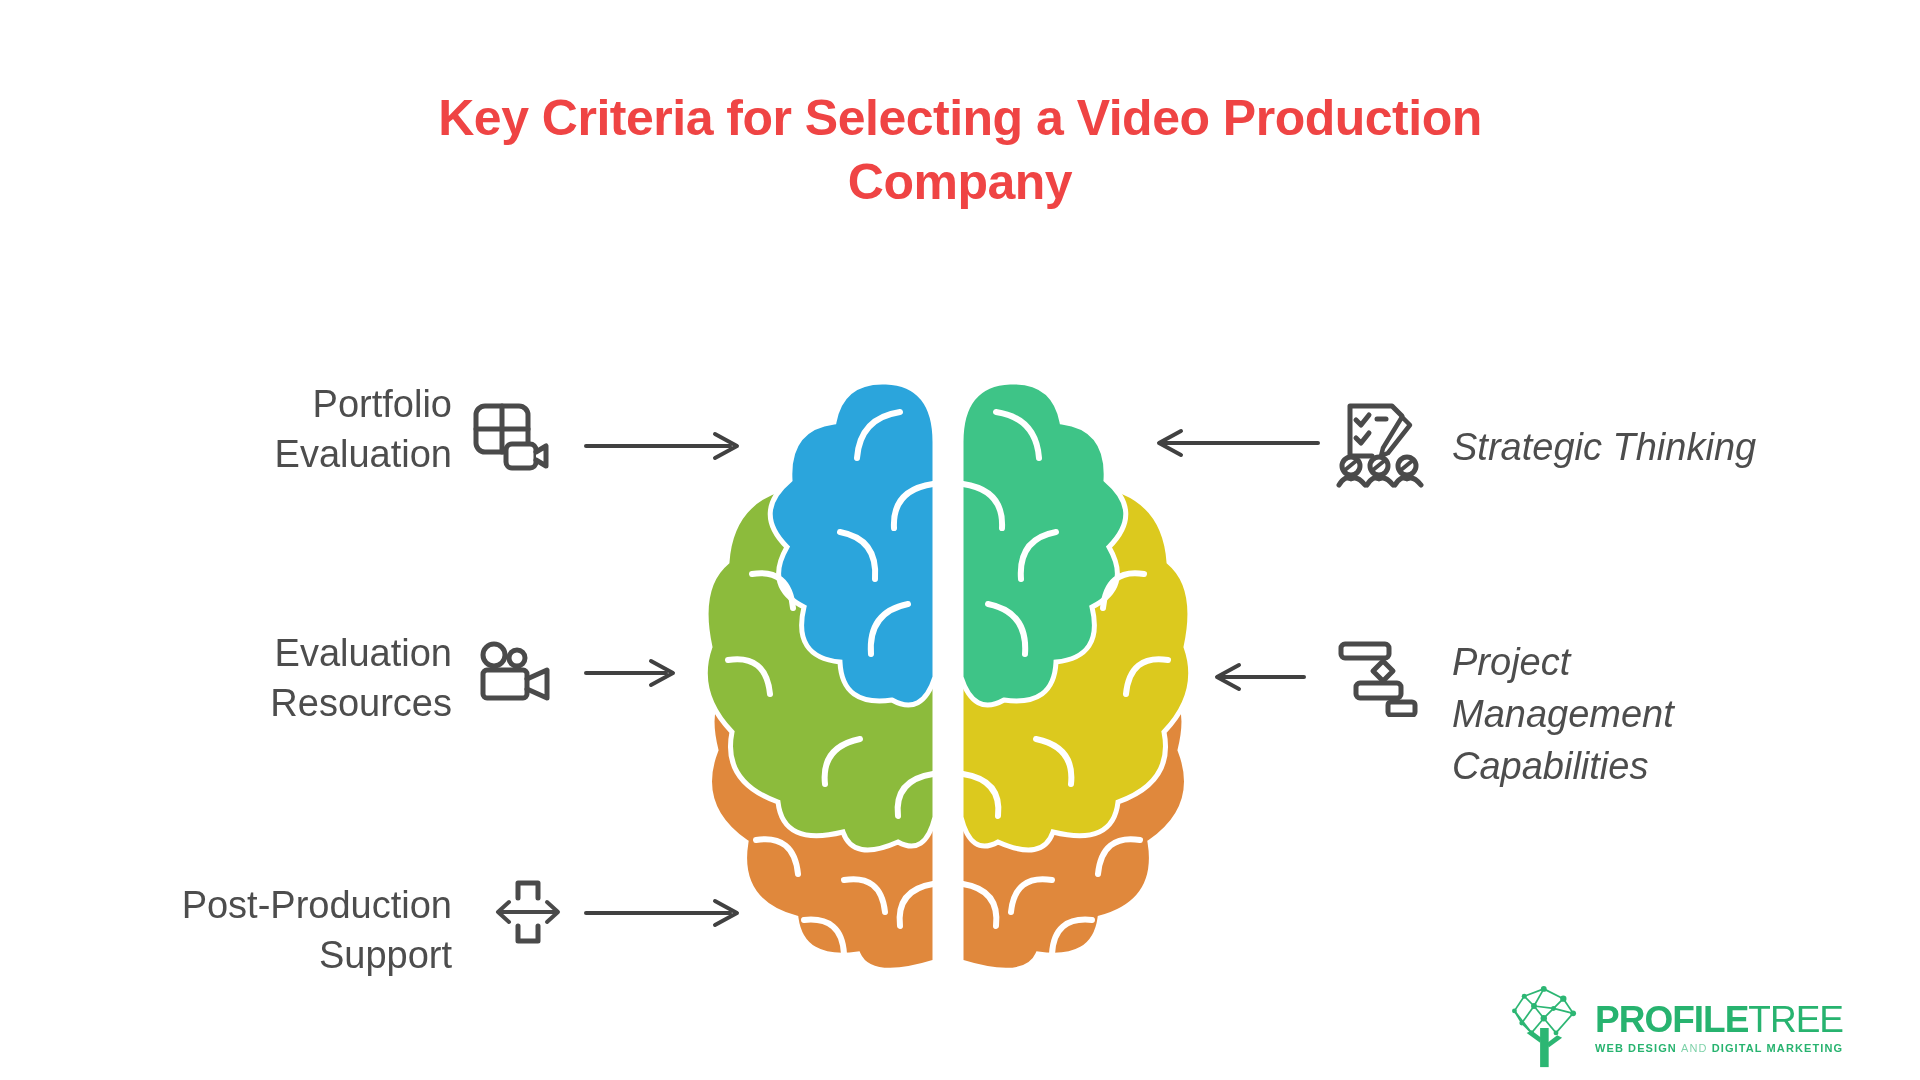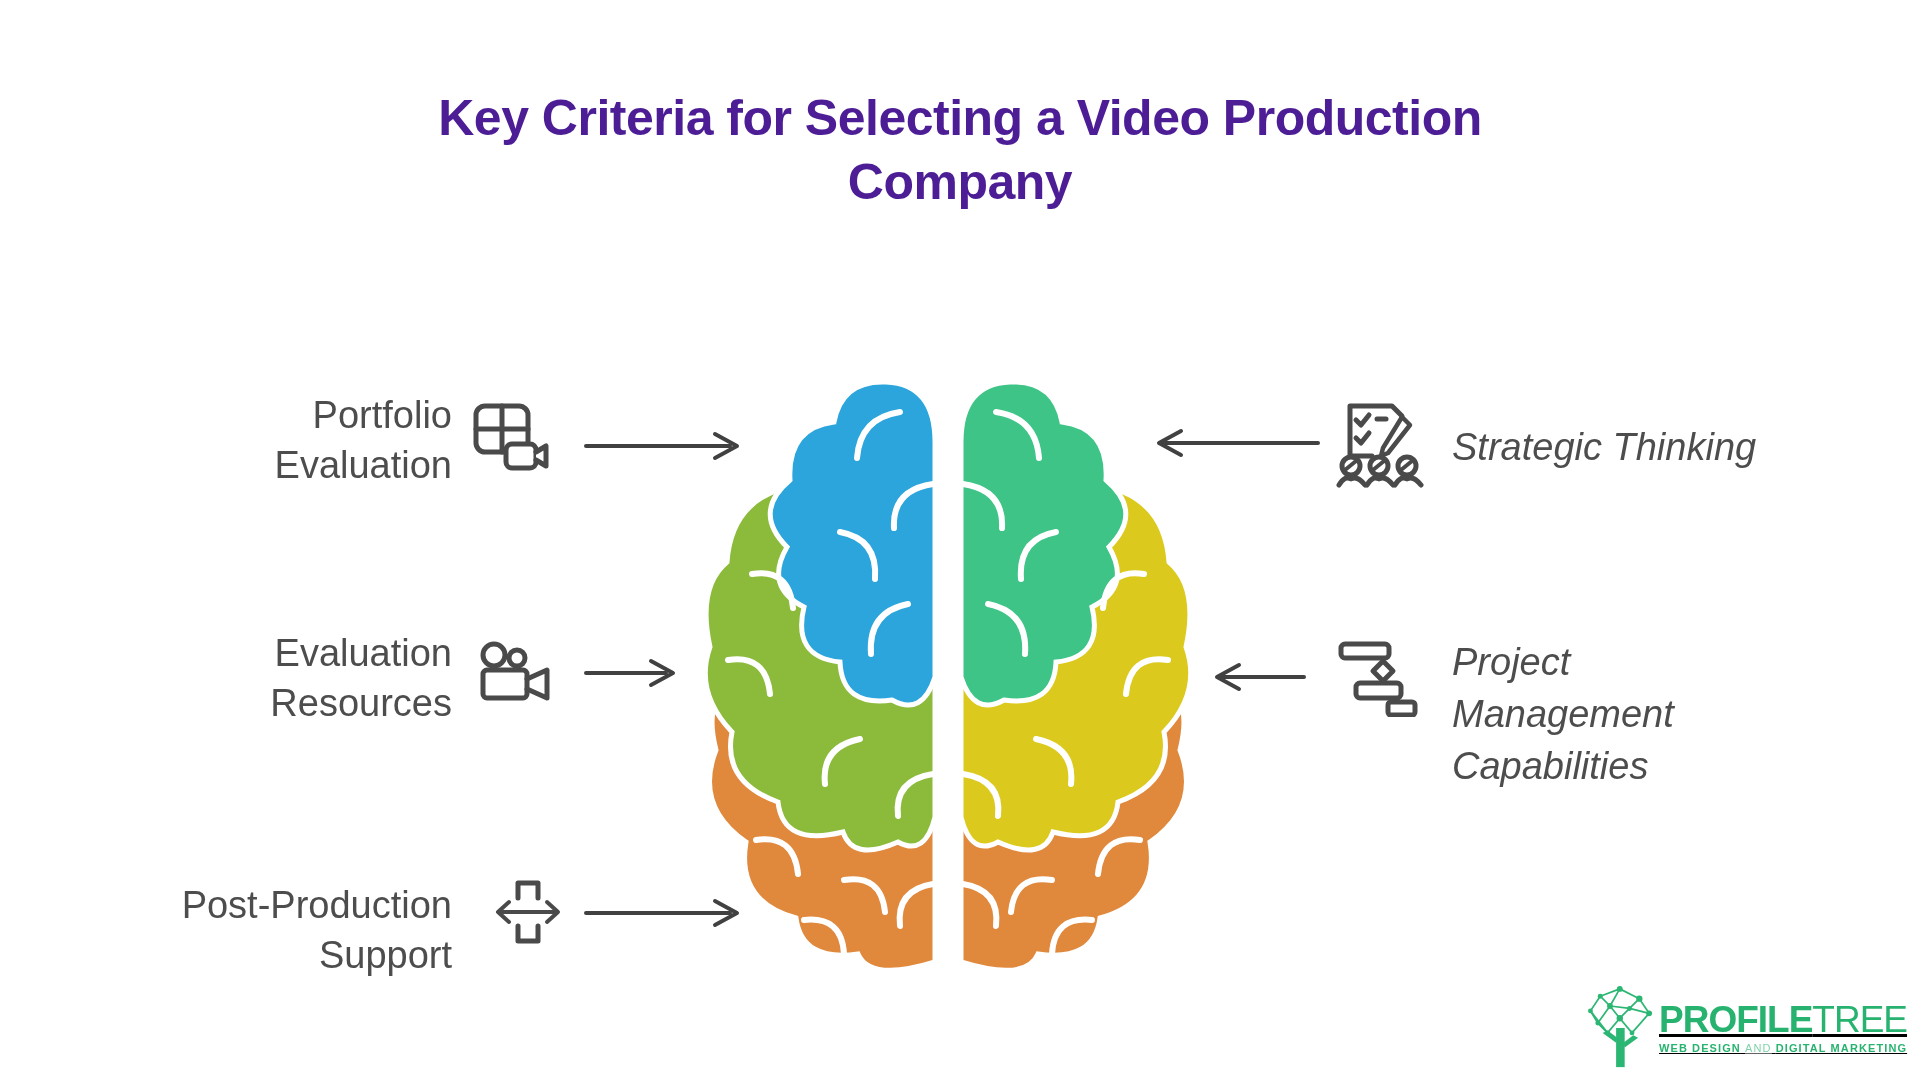--- a/index.html
+++ b/index.html
@@ -2,37 +2,37 @@
 <html><head>
 <meta charset="utf-8">
 <style>
   html,body{margin:0;padding:0;background:#fff;}
   .canvas{
     position:relative;width:1920px;height:1080px;background:#ffffff;
     font-family:"Liberation Sans",sans-serif;overflow:hidden;
   }
   .title{
     position:absolute;top:86px;left:0;width:100%;text-align:center;
-    font-size:50px;line-height:64px;font-weight:700;color:#4c1d95;letter-spacing:-0.5px;
+    font-size:50px;line-height:64px;font-weight:700;color:#ef4444;letter-spacing:-0.5px;
   }
   .lbl{
     position:absolute;color:#4d4d4d;font-size:38px;line-height:50px;font-weight:400;
   }
   .lbl.r{text-align:right;width:420px;}
   .lbl.l{text-align:left;width:420px;font-style:italic;}
   .lbl.pm{line-height:52px;}
   .icon{position:absolute;}
   .icon svg path,.icon svg rect,.icon svg circle,.icon svg line,.icon svg polyline{
     stroke:#4a4a4a;fill:none;stroke-linecap:round;stroke-linejoin:round;
   }
   .arrow{position:absolute;}
   .brain{position:absolute;left:690px;top:362px;}
   .region{stroke:#ffffff;stroke-width:5px;}
   .gyri path{stroke:#ffffff;stroke-width:6px;fill:none;stroke-linecap:round;}
-  .logo{position:absolute;left:1583px;top:984px;display:flex;align-items:center;gap:0;text-decoration:underline;}
+  .logo{position:absolute;left:1507px;top:984px;display:flex;align-items:center;gap:12px;}
   .logo-txt{display:flex;flex-direction:column;}
   .brand{font-size:37px;line-height:40px;letter-spacing:-1px;color:#27b36f;white-space:nowrap;}
   .brand .b{font-weight:800;}
   .brand .t{font-weight:400;}
   .tagline{font-size:11px;line-height:16px;letter-spacing:1.1px;color:#27b36f;font-weight:700;white-space:nowrap;}
   .tagline .and{font-weight:400;opacity:.6;margin-top:32px;}
   .tree line,.tree path{stroke:#2cb673;stroke-width:1.4;fill:none;}
   .tree circle{fill:#2cb673;}
   .tree .trunk{fill:#2cb673;stroke:none;}
 </style>
@@ -40,21 +40,21 @@
 <body>
 
 <div class="canvas">
 
   <div class="title">
     <div>Key Criteria for Selecting a Video Production</div>
     <div>Company</div>
   </div>
 
   <div>
-    <div class="lbl r" style="right:1468px;top:390px;">
+    <div class="lbl r" style="right:1468px;top:379px;">
       <div>Portfolio</div>
       <div>Evaluation</div>
     </div>
     <div class="icon" style="left:472px;top:400px;">
       <svg width="80" height="82" viewBox="0 0 80 82">
         <rect x="4" y="6" width="52" height="46" rx="9" stroke-width="5"></rect>
         <line x1="30" y1="6" x2="30" y2="52" stroke-width="5"></line>
         <line x1="4" y1="29" x2="56" y2="29" stroke-width="5"></line>
         <rect x="34" y="44" width="30" height="24" rx="6" stroke-width="5" style="fill:#ffffff"></rect>
         <path d="M64,52 L74,46 L74,66 L64,60" stroke-width="5" style="fill:#ffffff"></path>

